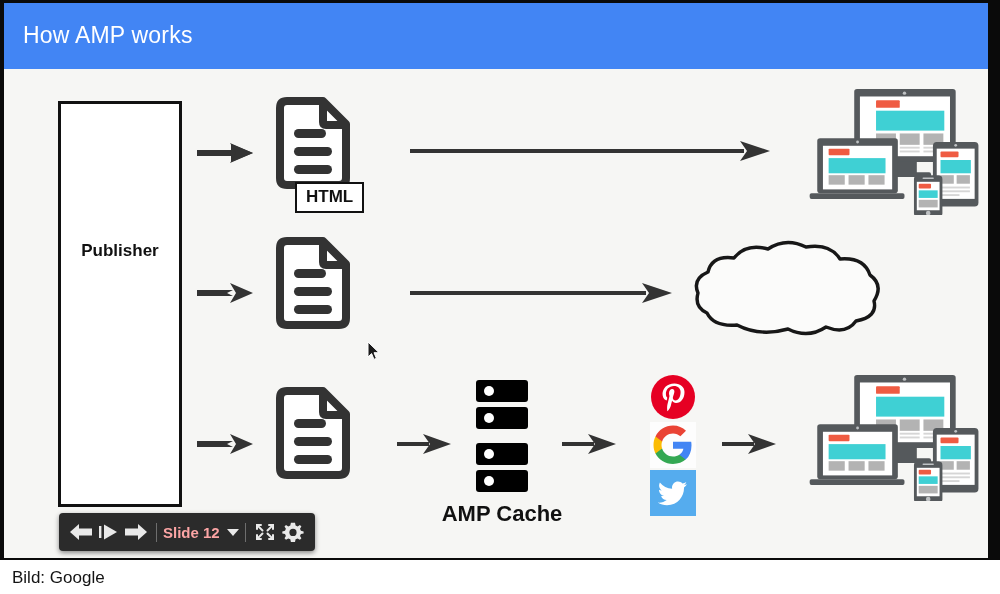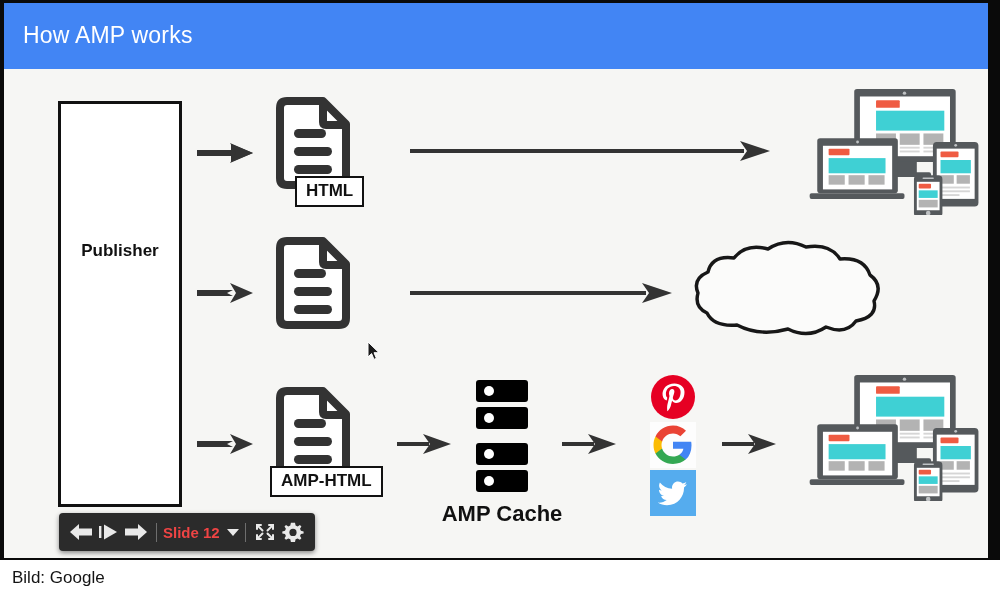--- a/index.html
+++ b/index.html
@@ -110,20 +110,21 @@
     position: absolute;
     background: #ffffff;
     border: 2px solid #111111;
     color: #111111;
     font-size: 17px;
     font-weight: bold;
     font-family: "Liberation Sans", sans-serif;
     padding: 3px 9px 4px 9px;
     white-space: nowrap;
     line-height: 20px;
+    margin-top: 6px;
   }
 
   
   .cloud-wrap {
     position: absolute;
     left: 686px;
     top: 168px;
     width: 196px;
     height: 106px;
   }
@@ -226,21 +227,21 @@
   .pb-btn svg { display: block; }
   .pb-sep {
     width: 1px;
     height: 19px;
     background: #6e6e6e;
     margin: 0 6px;
   }
   .pb-slide {
     display: flex;
     align-items: center;
-    color: #ef4444;
+    color: #fca5a5;
     font-size: 15px;
     font-weight: bold;
     font-family: "Liberation Sans", sans-serif;
     white-space: nowrap;
   }
   .pb-caret {
     margin-left: 7px;
     width: 0; height: 0;
     border-left: 6px solid transparent;
     border-right: 6px solid transparent;
@@ -414,21 +415,20 @@
 
       <div class="doc-icon" style="left:272px; top:318px;">
         <svg width="74" height="92" viewBox="0 0 74 92">
           <path d="M11 4 H47 L70 27 V81 Q70 88 63 88 H11 Q4 88 4 81 V11 Q4 4 11 4 Z" fill="#ffffff" stroke="#333333" stroke-width="8" stroke-linejoin="round"></path>
           <path d="M47 5 L47 25 Q47 28 50 28 L69 28" fill="none" stroke="#333333" stroke-width="8" stroke-linejoin="round"></path>
           <rect x="18" y="32" width="32" height="9" rx="4.5" fill="#333333"></rect>
           <rect x="18" y="50" width="38" height="9" rx="4.5" fill="#333333"></rect>
           <rect x="18" y="68" width="38" height="9" rx="4.5" fill="#333333"></rect>
         </svg>
       </div>
-      <div class="tag-label" style="left:266px; top:397px;">AMP-HTML</div>
 
       <div class="arrow" style="left:393px; top:363px; width:54px;">
         <svg width="54" height="24" viewBox="0 0 54 24">
           <rect x="0" y="10" width="32" height="4" fill="#333333"></rect>
           <path d="M26 2 L54 12 L26 22 L33 12 Z" fill="#333333"></path>
         </svg>
       </div>
 
       <div class="server">
         <span class="srv-bar" style="top:0px;">

